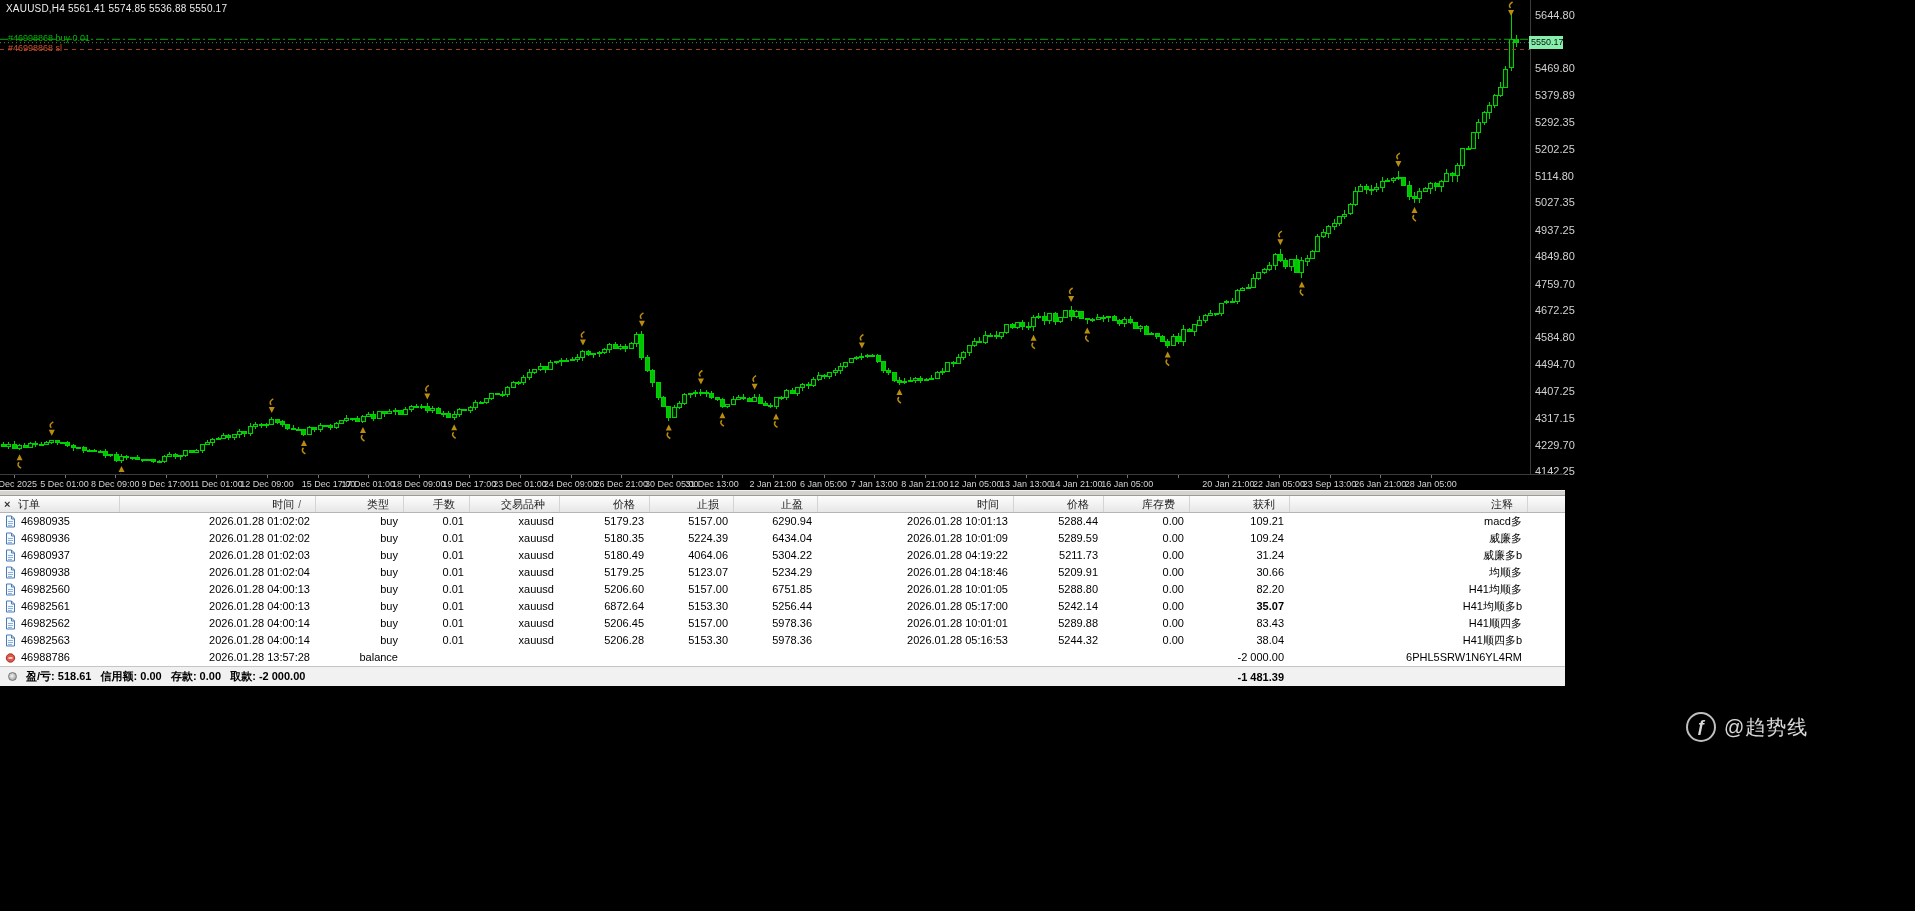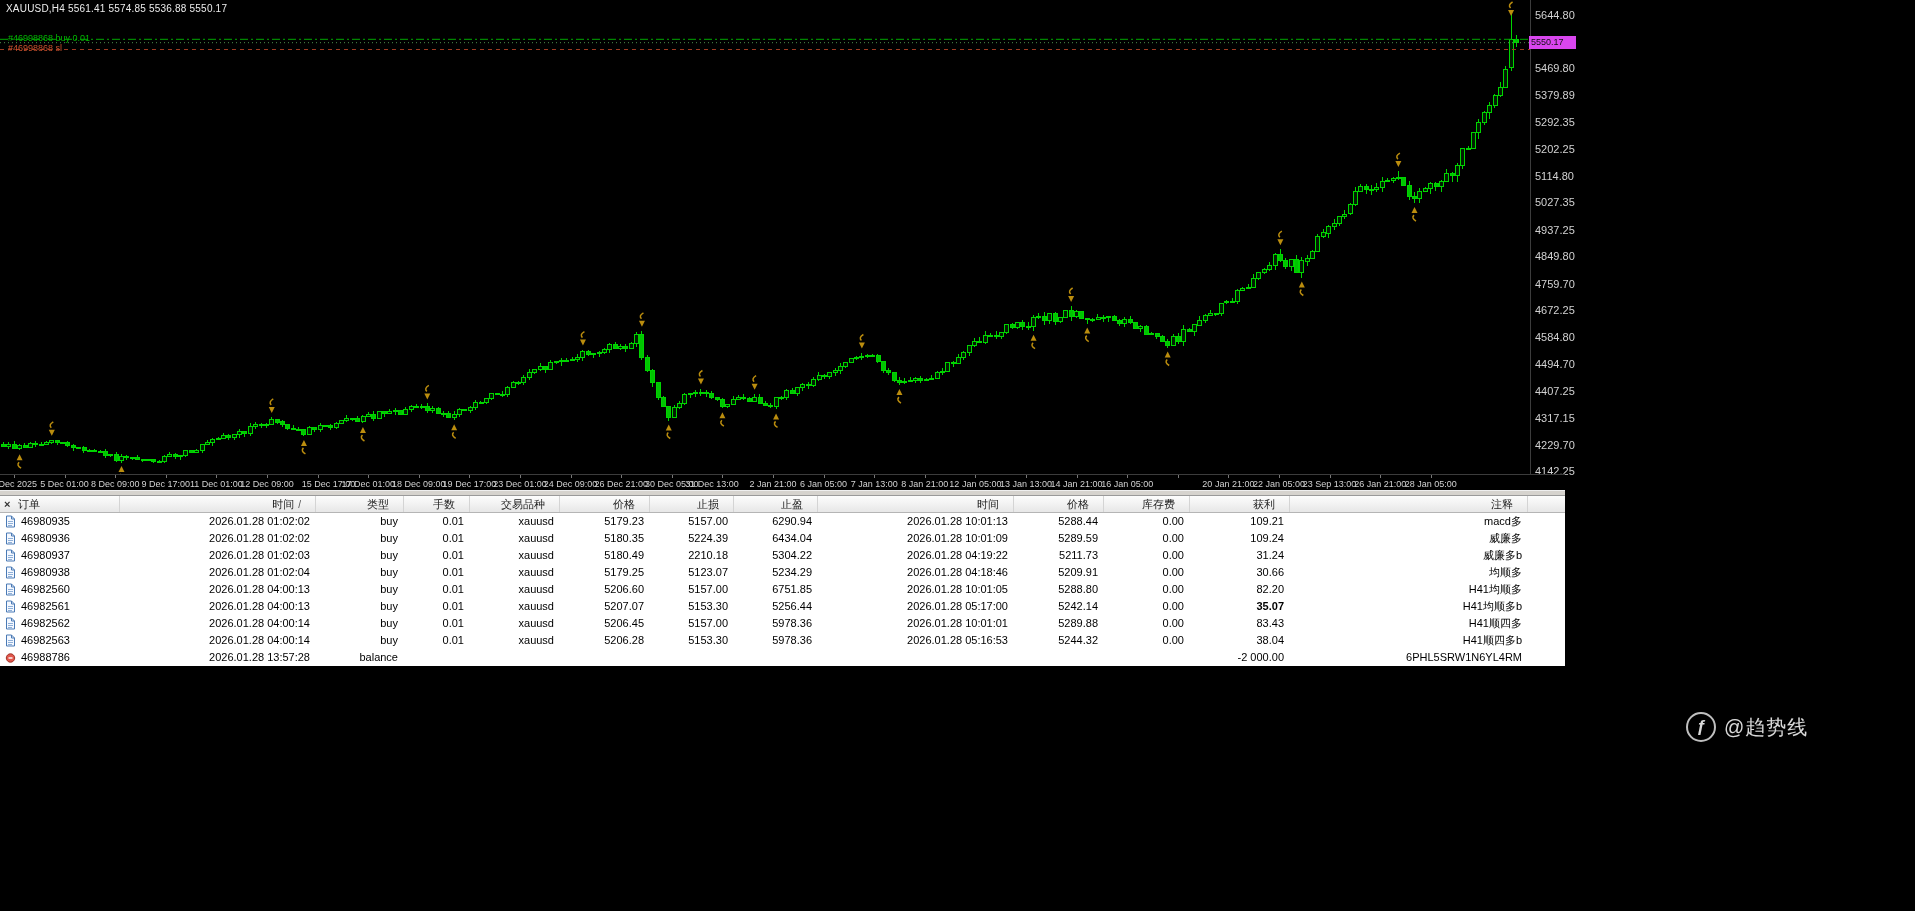--- a/index.html
+++ b/index.html
@@ -8,21 +8,21 @@
 
   
   .chart{position:absolute;left:0;top:0;width:1565px;height:490px;background:#000}
   #chart-svg{position:absolute;left:0;top:0}
   .chart-title{position:absolute;left:6px;top:3px;font-size:10px;color:#ececec;letter-spacing:.2px;white-space:nowrap}
   .pos-label{position:absolute;left:8px;font-size:9px;white-space:nowrap}
   .pos-label.buy{top:33px;color:#00b400}
   .pos-label.sl{top:43px;color:#c8502d}
   .price-axis{position:absolute;left:1530px;top:0;width:35px;height:474px;border-left:1px solid #3c3c3c;background:#000}
   .pl{position:absolute;left:4px;font-size:11px;color:#d2d2d2;white-space:nowrap}
-  .price-tag{position:absolute;left:1529px;top:36px;width:47px;height:13px;background:#d946ef;color:#101010;font-size:9px;line-height:13px;padding-left:2px;z-index:3}
+  .price-tag{position:absolute;left:1529px;top:36px;width:34px;height:13px;background:#86efac;color:#101010;font-size:9px;line-height:13px;padding-left:2px;z-index:3}
   .time-axis{position:absolute;left:0;top:474px;width:1565px;height:16px;border-top:1px solid #3c3c3c;background:#000}
   .tl{position:absolute;top:4px;font-size:9px;color:#d2d2d2;transform:translateX(-50%);white-space:nowrap}
   .tick{position:absolute;top:0;width:1px;height:3px;background:#777}
 
   
   .terminal{position:absolute;left:0;top:490px;width:1565px;background:#fff}
   .splitter{height:6px;background:#d6d3ce;border-top:1px solid #efefef;border-bottom:1px solid #9a9a9a}
   .thead{display:flex;height:17px;background:linear-gradient(#fdfdfd,#e7e7e7);border-bottom:1px solid #b5b5b5;position:relative}
   .close-btn{position:absolute;left:4px;top:1px;font-size:11px;font-weight:bold;color:#333;line-height:15px;cursor:default;z-index:2}
   .th{display:flex;justify-content:flex-end;align-items:center;padding-right:14px;font-size:11px;color:#222;border-right:1px solid #d4d4d4;height:100%;white-space:nowrap}
@@ -863,21 +863,21 @@
               <path d="M3 6.5h5M3 8.5h5M3 10.5h4" stroke="#8fb0d8" stroke-width="1"></path>
             </svg>
           </span>
           <span>46980937</span>
         </div>
         <div class="td" style="width: 196px;">2026.01.28 01:02:03</div>
         <div class="td" style="width: 88px;">buy</div>
         <div class="td" style="width: 66px;">0.01</div>
         <div class="td" style="width: 90px;">xauusd</div>
         <div class="td" style="width: 90px;">5180.49</div>
-        <div class="td" style="width: 84px;">2210.18</div>
+        <div class="td" style="width: 84px;">4064.06</div>
         <div class="td" style="width: 84px;">5304.22</div>
         <div class="td" style="width: 196px;">2026.01.28 04:19:22</div>
         <div class="td" style="width: 90px;">5211.73</div>
         <div class="td" style="width: 86px;">0.00</div>
         <div class="td" style="width: 100px;">31.24</div>
         <div class="td" style="width: 238px;">威廉多b</div>
       </div>
       <div class="row">
         <div class="td first" style="width: 120px;">
           <span class="rowicon">
@@ -934,21 +934,21 @@
               <path d="M6.5 1v3h3" fill="none" stroke="#4a7ab5" stroke-width="1"></path>
               <path d="M3 6.5h5M3 8.5h5M3 10.5h4" stroke="#8fb0d8" stroke-width="1"></path>
             </svg>
           </span>
           <span>46982561</span>
         </div>
         <div class="td" style="width: 196px;">2026.01.28 04:00:13</div>
         <div class="td" style="width: 88px;">buy</div>
         <div class="td" style="width: 66px;">0.01</div>
         <div class="td" style="width: 90px;">xauusd</div>
-        <div class="td" style="width: 90px;">5207.07</div>
+        <div class="td" style="width: 90px;">6872.64</div>
         <div class="td" style="width: 84px;">5153.30</div>
         <div class="td" style="width: 84px;">5256.44</div>
         <div class="td" style="width: 196px;">2026.01.28 05:17:00</div>
         <div class="td" style="width: 90px;">5242.14</div>
         <div class="td" style="width: 86px;">0.00</div>
         <div class="td" style="width: 100px; font-weight: bold;">35.07</div>
         <div class="td" style="width: 238px;">H41均顺多b</div>
       </div>
       <div class="row">
         <div class="td first" style="width: 120px;">
@@ -1015,20 +1015,25 @@
         <div class="td" style="width: 90px;"></div>
         <div class="td" style="width: 84px;"></div>
         <div class="td" style="width: 84px;"></div>
         <div class="td" style="width: 196px;"></div>
         <div class="td" style="width: 90px;"></div>
         <div class="td" style="width: 86px;"></div>
         <div class="td" style="width: 100px;">-2 000.00</div>
         <div class="td" style="width: 238px;">6PHL5SRW1N6YL4RM</div>
       </div>
     </div>
+  <div class="status">
+    <span class="status-icon"></span>
+    <span class="status-text">盈/亏: 518.61   信用额: 0.00   存款: 0.00   取款: -2 000.00</span>
+    <span class="status-total">-1 481.39</span>
+  </div>
 </div>
 
 <div class="watermark">
   <span class="wm-logo">
       <span>ƒ</span>
     </span>
   <span class="wm-text">@趋势线</span>
 </div>
 
 </body></html>

